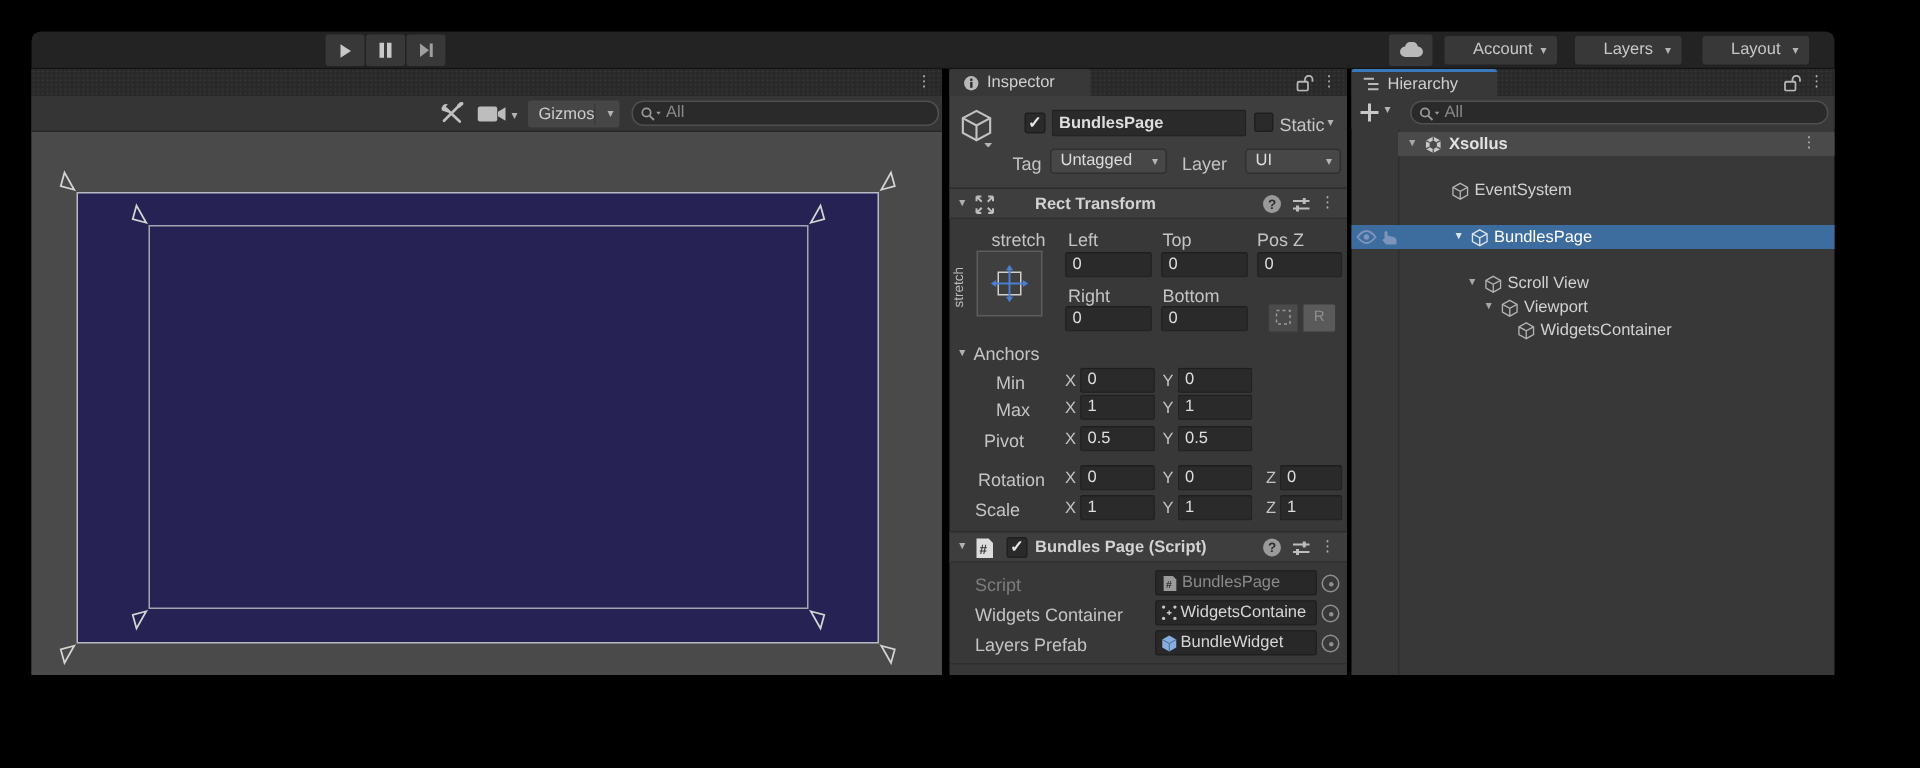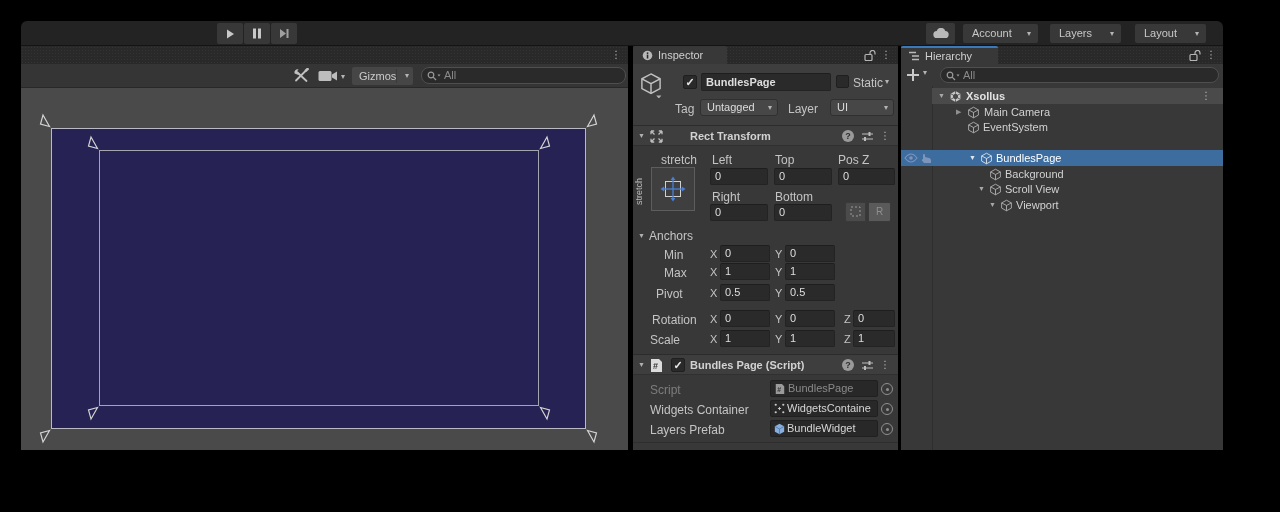--- a/index.html
+++ b/index.html
@@ -2,21 +2,21 @@
 <html><head>
 <meta charset="utf-8">
 <style>
   * { margin:0; padding:0; box-sizing:border-box; }
   html,body { width:1280px; height:512px; background:#000; font-family:"Liberation Sans",sans-serif; overflow:hidden; }
   .abs { position:absolute; }
   #window { position:absolute; left:21px; top:21px; width:1202px; height:429px; }
   
   #main-toolbar { position:absolute; left:0; top:0; width:1202px; height:25px; background:#232323; border-radius:6px 6px 0 0; border-bottom:1px solid #141414; }
   .playbtn { position:absolute; top:2px; width:26px; height:21px; background:#383838; border-radius:2px; display:flex; align-items:center; justify-content:center; }
-  .tb-dd { position:absolute; top:3px; height:19px; background:#383838; border-radius:2px; color:#c8c8c8; font-size:11px; line-height:19px; padding-left:9px; }
+  .tb-dd { position:absolute; top:3px; height:19px; background:#383838; border-radius:2px; color:#c8c8c8; font-size:11px; line-height:19px; padding-left:19px; }
   .tb-dd .car { position:absolute; right:7px; top:0; color:#b4b4b4; font-size:8px; line-height:19px; }
   
   .panel { position:absolute; top:25px; height:404px; background:#383838; }
   .tabbar { position:absolute; left:0; top:0; width:100%; height:18px; background:#292929;
     background-image:radial-gradient(rgba(255,255,255,0.05) 0.6px, transparent 0.7px); background-size:3px 3px; }
   .tab { position:absolute; left:0; top:0; height:18px; background:#383838; background-image:none; border-radius:2px 2px 0 0;
     color:#cfcfcf; font-size:11px; line-height:18px; }
   .kebab { color:#b9b9b9; font-size:10px; line-height:18px; letter-spacing:0; }
   
   #scene-panel { left:0; width:607px; }
@@ -357,28 +357,20 @@
       <div class="abs" style="left:31px; top:0; width:291px; height:16px; background:#4a4a4a;"></div>
       <span class="harrow" style="left:37px;">▼</span>
       <svg class="hicon" style="left:48px;" width="13" height="13" viewBox="0 0 16 16">
         <path d="M8 1.2 L14 4.6 V11.4 L8 14.8 L2 11.4 V4.6 Z" fill="#c8c8c8"></path>
         <path d="M8 4.4 L11 6.1 V9.9 L8 11.6 L5 9.9 V6.1 Z" fill="#4a4a4a"></path>
         <path d="M8 1.2 V4.4 M14 4.6 L11 6.1 M2 4.6 L5 6.1 M8 14.8 V11.6 M14 11.4 L11 9.9 M2 11.4 L5 9.9" stroke="#4a4a4a" stroke-width="1"></path>
       </svg>
       <span class="htext" style="left:65px; font-weight:bold; color:#e2e2e2;">Xsollus</span>
       <div class="kebab" style="position:absolute; right:12px; top:0; line-height:16px;">⋮</div>
     </div>
-    <div class="hrow" style="top:58px;">
-      <span class="harrow" style="left:55px; color:#8f8f8f;">▶</span>
-      <svg class="hicon" style="left:66px;" width="13" height="13" viewBox="0 0 16 16">
-        <path d="M8 1.5 L14 4.8 V11.2 L8 14.5 L2 11.2 V4.8 Z" fill="none" stroke="#b2b2b2" stroke-width="1.1"></path>
-        <path d="M2 4.8 L8 8 L14 4.8 M8 8 V14.5" fill="none" stroke="#b2b2b2" stroke-width="1.1"></path>
-      </svg>
-      <span class="htext" style="left:83px;">Main Camera</span>
-    </div>
     <div class="hrow" style="top:73px;">
       <svg class="hicon" style="left:66px;" width="13" height="13" viewBox="0 0 16 16">
         <path d="M8 1.5 L14 4.8 V11.2 L8 14.5 L2 11.2 V4.8 Z" fill="none" stroke="#b2b2b2" stroke-width="1.1"></path>
         <path d="M2 4.8 L8 8 L14 4.8 M8 8 V14.5" fill="none" stroke="#b2b2b2" stroke-width="1.1"></path>
       </svg>
       <span class="htext" style="left:82px;">EventSystem</span>
     </div>
     <div class="hrow" style="top:104px; background:#3d6c9f; color:#ffffff;">
       <svg class="hicon" style="left:3px; top:3px;" width="14" height="10" viewBox="0 0 14 10">
         <path d="M1 5 C3.5 1.8 5.5 1 7 1 s3.5 0.8 6 4 C10.5 8.2 8.5 9 7 9 S3.5 8.2 1 5 Z" fill="none" stroke="#7e95bb" stroke-width="1.2"></path>
@@ -386,38 +378,38 @@
       </svg>
       <svg class="hicon" style="left:19px; top:3px;" width="12" height="11" viewBox="0 0 12 11">
         <path d="M3 6 V2 a1 1 0 0 1 2 0 v2 l4 1 c1 0.3 2 1 2 2.5 V10 H4 L1.5 7 Z" fill="#7e95bb"></path>
       </svg>
       <span class="harrow" style="left:68px; color:#dce6f2;">▼</span>
       <svg class="hicon" style="left:79px;" width="13" height="13" viewBox="0 0 16 16">
         <path d="M8 1.5 L14 4.8 V11.2 L8 14.5 L2 11.2 V4.8 Z" fill="none" stroke="#dbe4ef" stroke-width="1.1"></path>
         <path d="M2 4.8 L8 8 L14 4.8 M8 8 V14.5" fill="none" stroke="#dbe4ef" stroke-width="1.1"></path>
       </svg>
       <span class="htext" style="left:95px; color:#ffffff;">BundlesPage</span>
-    </div>
-    <div class="hrow" style="top:120px;">
-      <svg class="hicon" style="left:88px;" width="13" height="13" viewBox="0 0 16 16">
-        <path d="M8 1.5 L14 4.8 V11.2 L8 14.5 L2 11.2 V4.8 Z" fill="none" stroke="#b2b2b2" stroke-width="1.1"></path>
-        <path d="M2 4.8 L8 8 L14 4.8 M8 8 V14.5" fill="none" stroke="#b2b2b2" stroke-width="1.1"></path>
-      </svg>
-      <span class="htext" style="left:104px;">Background</span>
     </div>
     <div class="hrow" style="top:135px;">
       <span class="harrow" style="left:77px;">▼</span>
       <svg class="hicon" style="left:88px;" width="13" height="13" viewBox="0 0 16 16">
         <path d="M8 1.5 L14 4.8 V11.2 L8 14.5 L2 11.2 V4.8 Z" fill="none" stroke="#b2b2b2" stroke-width="1.1"></path>
         <path d="M2 4.8 L8 8 L14 4.8 M8 8 V14.5" fill="none" stroke="#b2b2b2" stroke-width="1.1"></path>
       </svg>
       <span class="htext" style="left:104px;">Scroll View</span>
     </div>
     <div class="hrow" style="top:151px;">
       <span class="harrow" style="left:88px;">▼</span>
       <svg class="hicon" style="left:99px;" width="13" height="13" viewBox="0 0 16 16">
         <path d="M8 1.5 L14 4.8 V11.2 L8 14.5 L2 11.2 V4.8 Z" fill="none" stroke="#b2b2b2" stroke-width="1.1"></path>
         <path d="M2 4.8 L8 8 L14 4.8 M8 8 V14.5" fill="none" stroke="#b2b2b2" stroke-width="1.1"></path>
       </svg>
       <span class="htext" style="left:115px;">Viewport</span>
     </div>
+    <div class="hrow" style="top:166px;">
+      <svg class="hicon" style="left:110px;" width="13" height="13" viewBox="0 0 16 16">
+        <path d="M8 1.5 L14 4.8 V11.2 L8 14.5 L2 11.2 V4.8 Z" fill="none" stroke="#b2b2b2" stroke-width="1.1"></path>
+        <path d="M2 4.8 L8 8 L14 4.8 M8 8 V14.5" fill="none" stroke="#b2b2b2" stroke-width="1.1"></path>
+      </svg>
+      <span class="htext" style="left:126px;">WidgetsContainer</span>
+    </div>
   </div>
 </div>
 
 </body></html>

